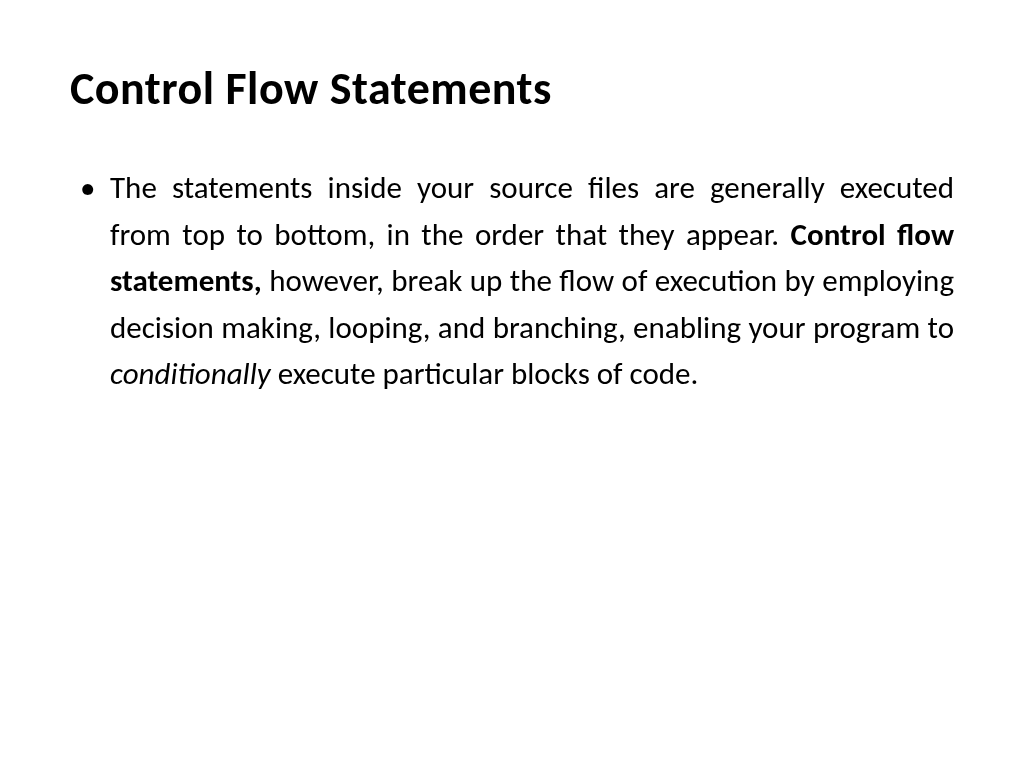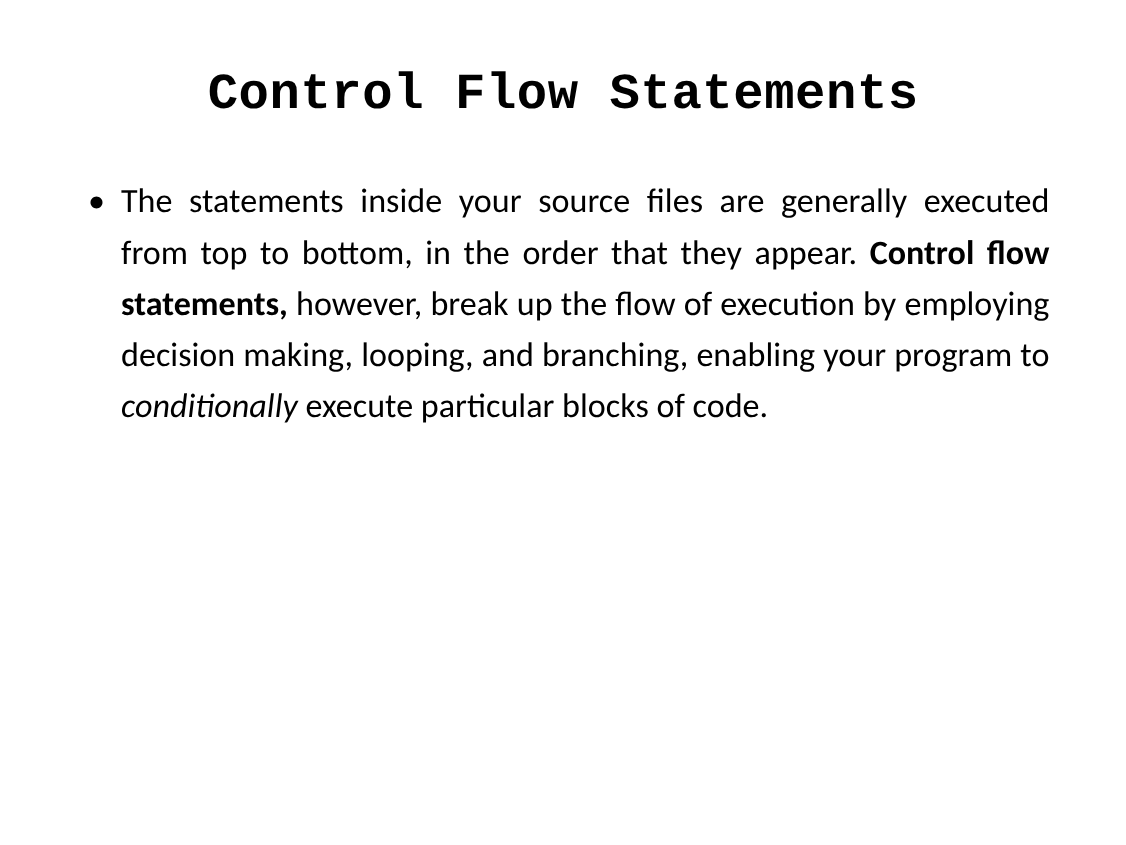--- a/index.html
+++ b/index.html
@@ -11,24 +11,22 @@
       width: 1024px;
       height: 768px;
       background: #ffffff;
       font-family: Calibri, "Segoe UI", Arial, sans-serif;
       color: #000000;
       padding: 60px 70px 40px 70px;
     }
     .slide-title {
       font-size: 46px;
       font-weight: 700;
-      text-align: center;
       margin-bottom: 48px;
       letter-spacing: 0.5px;
-      font-family: Liberation Mono, monospace;
     }
     .bullet-list {
       list-style: none;
       padding-left: 0;
     }
     .bullet-item {
       position: relative;
       padding-left: 40px;
       font-size: 31px;
       line-height: 1.5;

